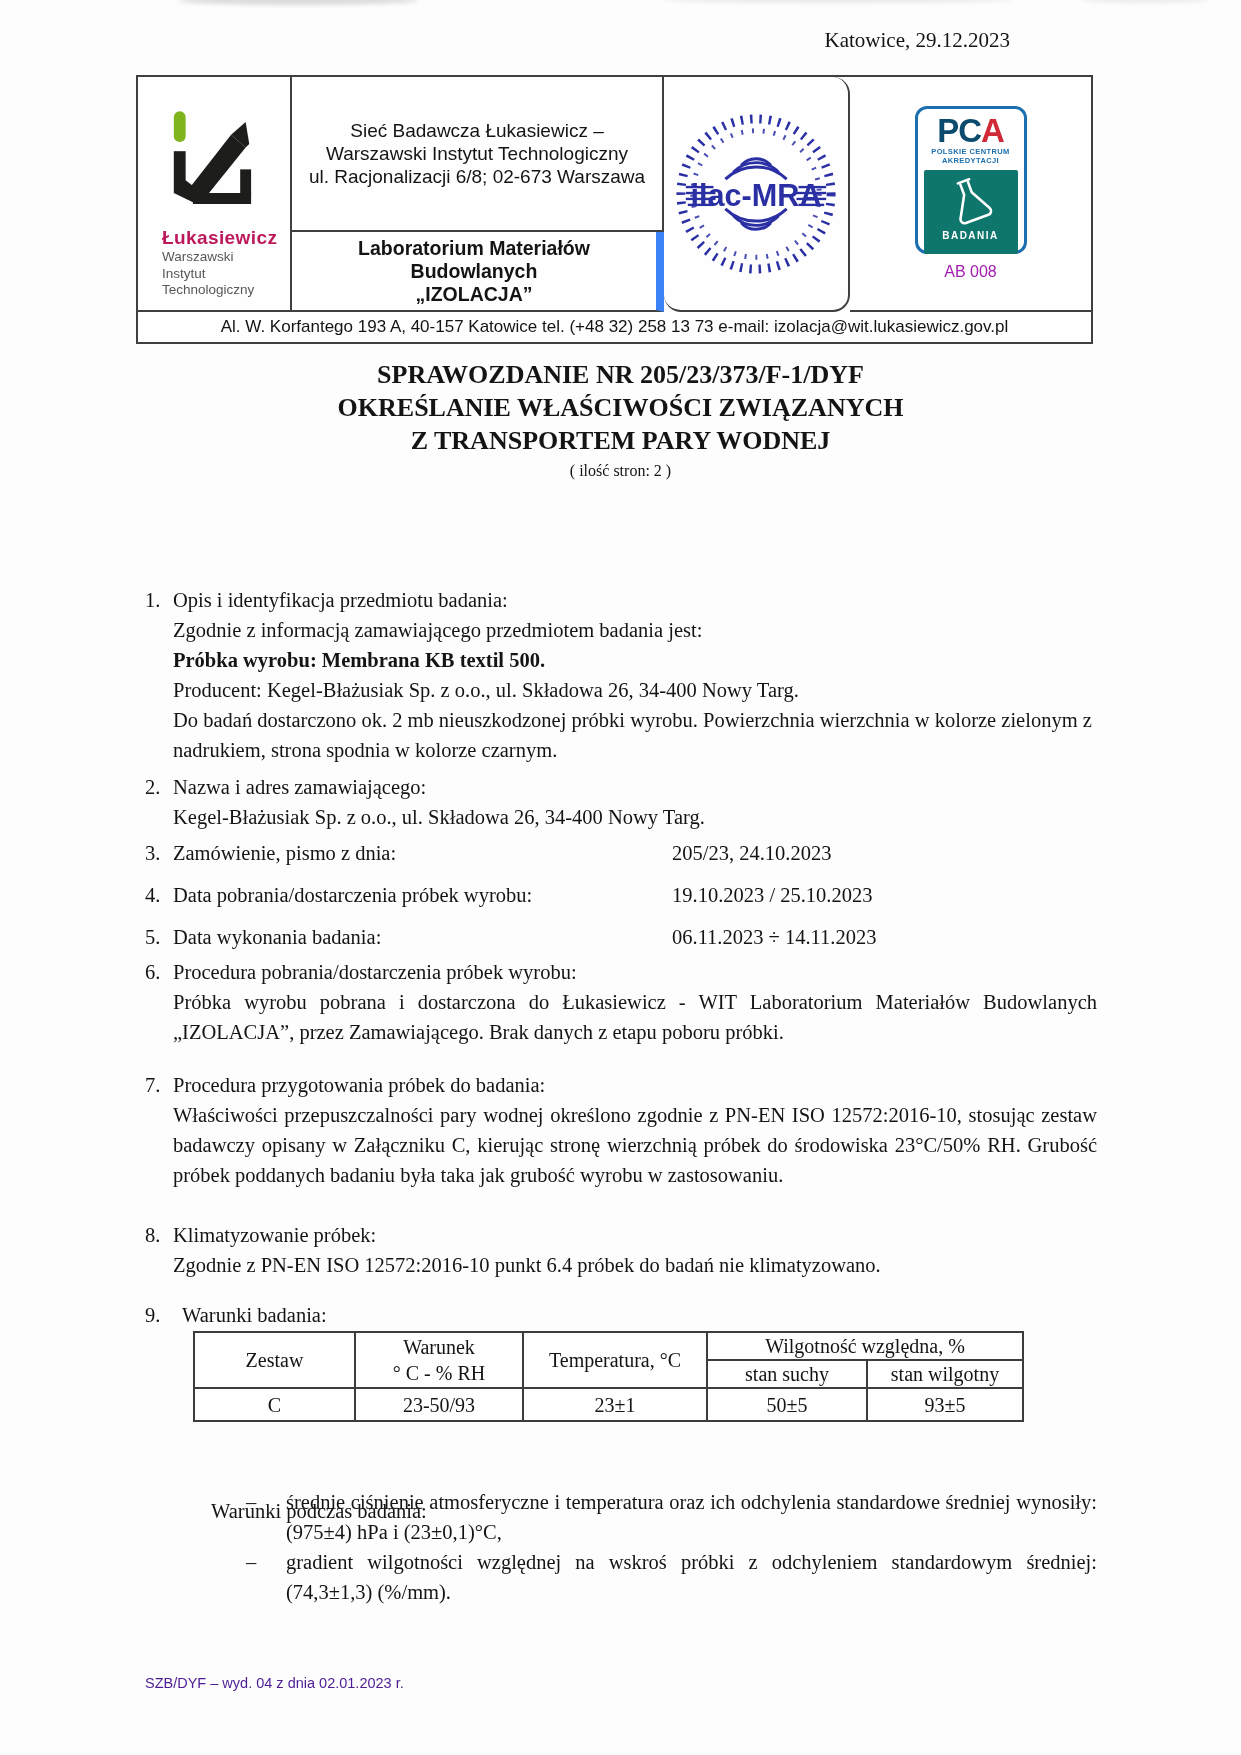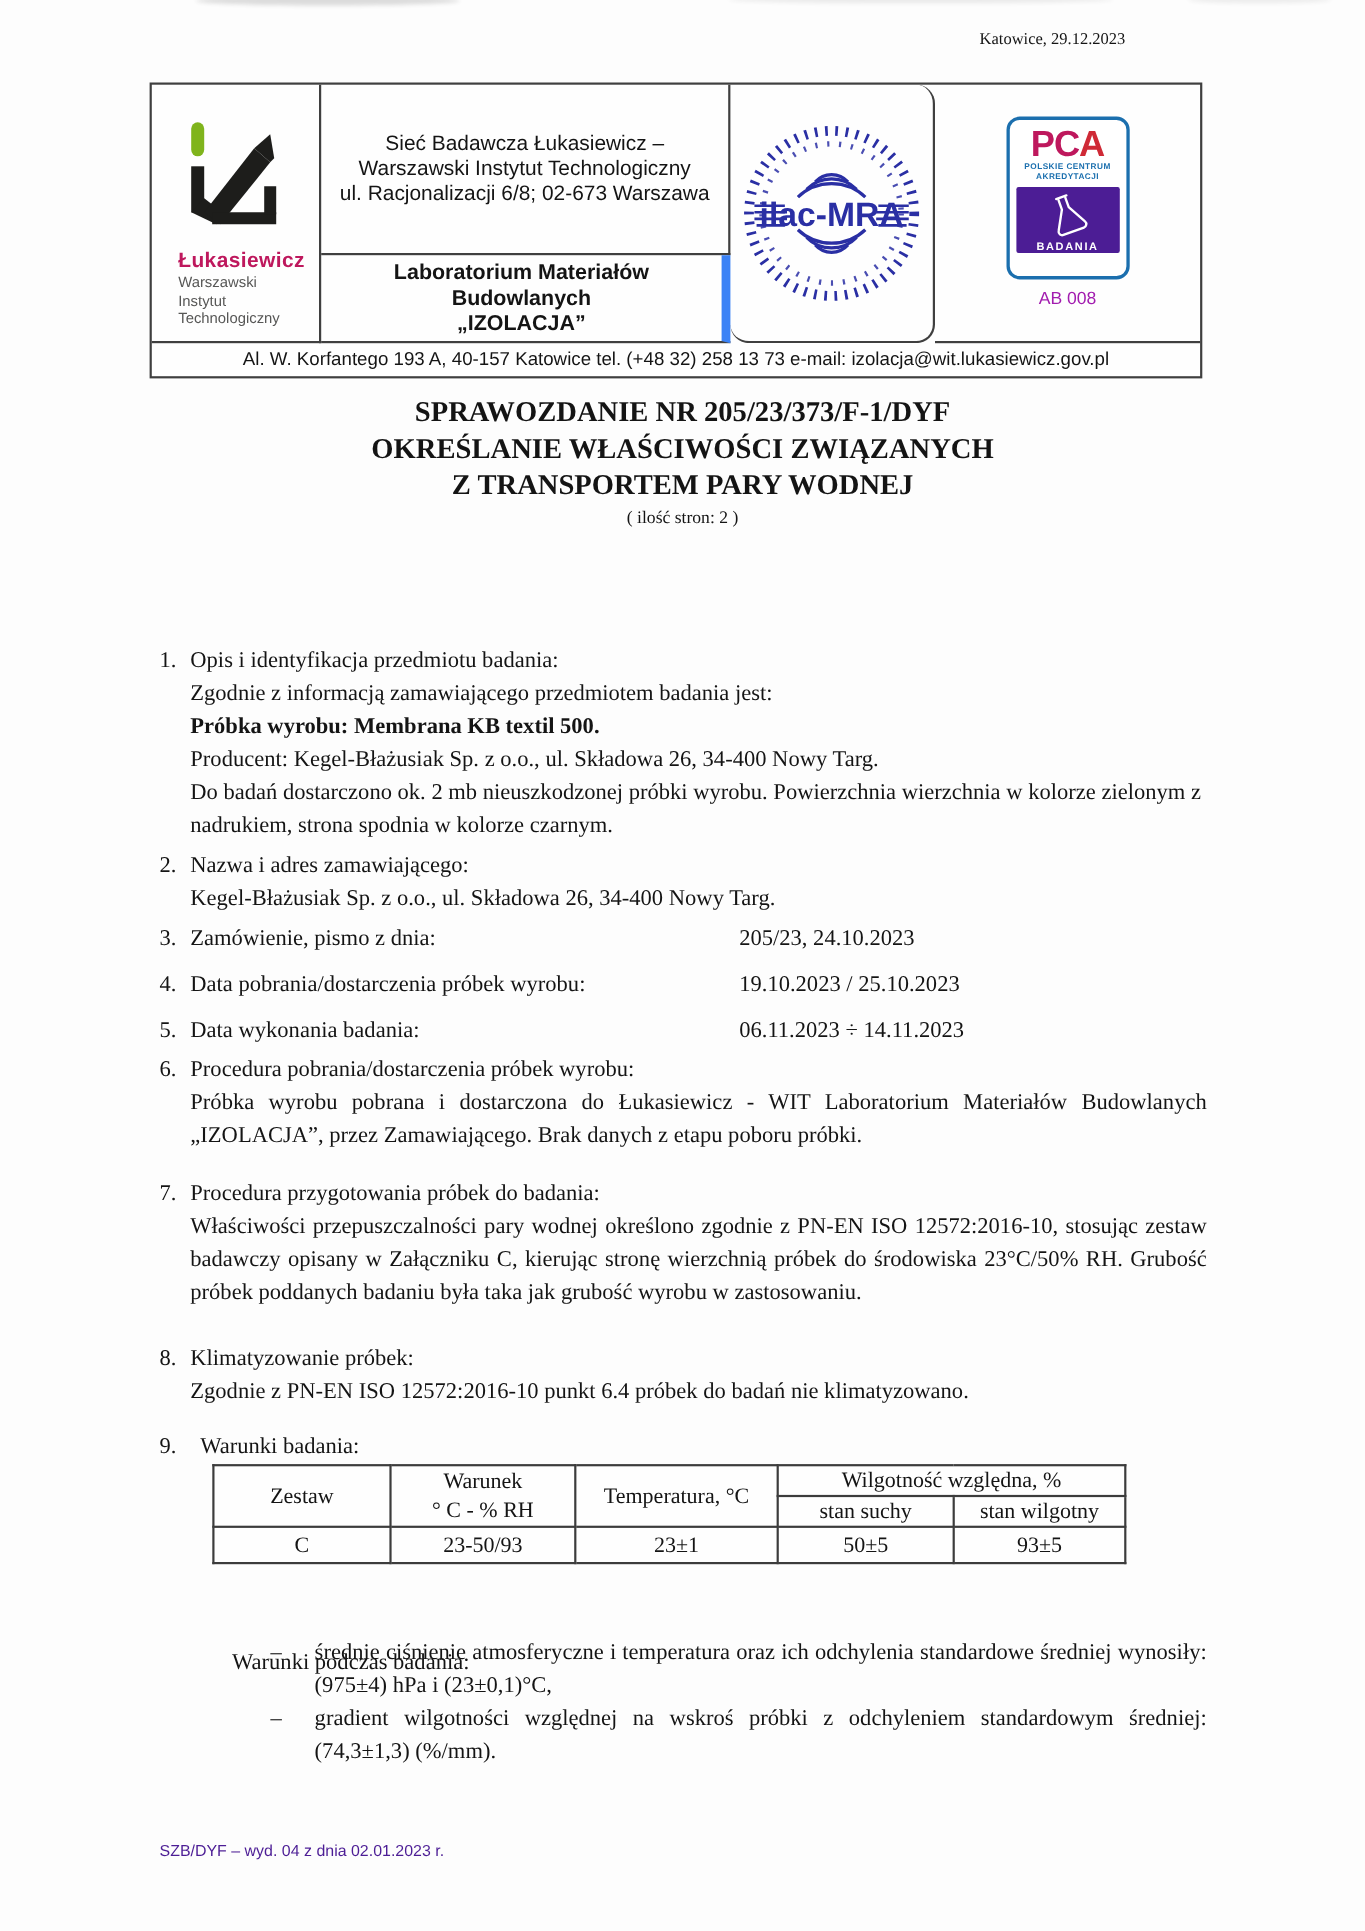--- a/index.html
+++ b/index.html
@@ -8,21 +8,21 @@
     background:#fdfdfd;color:#141414;
     font-family:"Liberation Serif", serif;
     overflow:hidden;
   }
   
   .artifact{position:absolute;background:#2e2e2e;border-radius:50%;}
   .a1{left:178px;top:-4px;width:240px;height:9px;opacity:.16;filter:blur(2px);}
   .a2{left:662px;top:-4px;width:350px;height:7px;opacity:.09;filter:blur(2px);}
   .a3{left:1080px;top:-4px;width:130px;height:7px;opacity:.08;filter:blur(2px);}
 
-  .date{position:absolute;top:28px;left:0;width:1010px;text-align:right;font-size:15px;padding-left:13px;}
+  .date{position:absolute;top:28px;left:0;width:1010px;text-align:right;font-size:21px;}
 
   
   .hbox{
     position:absolute;top:75px;left:136px;width:953px;
     display:grid;grid-template-columns:154px 372px 186px 241px;
     grid-template-rows:155px 80px 30px;
     border:2px solid #3f3f3f;font-family:"Liberation Sans", sans-serif;
     background:#fefefe;
   }
   .cell{display:flex;flex-direction:column;align-items:center;justify-content:center;}
@@ -36,23 +36,23 @@
   .c-pca{grid-column:4;grid-row:1/3;border-bottom:2px solid #3f3f3f;}
   .c-addr{grid-column:1/5;grid-row:3;font-size:17px;text-align:center;}
 
   .brand{font-weight:bold;font-size:19px;letter-spacing:.4px;margin-top:8px;color:#be185d;}
   .logosub{font-size:13.5px;line-height:16.5px;color:#575756;}
 
   
   .pca-box{width:112px;height:148px;border:3px solid #1b6fae;border-radius:12px;background:#fff;
            box-sizing:border-box;text-align:center;padding-top:6px;}
   .pca-name{font-size:33px;font-weight:bold;line-height:32px;letter-spacing:-1px;}
-  .pca-name .pc{color:#be185d;} .pca-name .pa{color:#cf2a36;}
+  .pca-name .pc{color:#0c4a6e;} .pca-name .pa{color:#cf2a36;}
   .pca-sub{font-size:7.5px;font-weight:bold;color:#1b6fae;letter-spacing:.4px;line-height:9px;}
-  .pca-badge{width:94px;height:60px;background:#4c1d95;margin:5px auto 0;border-radius:2px;
+  .pca-badge{width:94px;height:84px;background:#0f766e;margin:5px auto 0;border-radius:2px;
              display:flex;flex-direction:column;align-items:center;justify-content:flex-start;}
   .pca-badge-label{color:#fff;font-size:10px;font-weight:bold;letter-spacing:1.5px;margin-top:-2px;}
   .pca-cert{font-size:16px;margin-top:9px;color:#a21caf;}
 
   
   .title{position:absolute;top:358px;left:0;width:1241px;text-align:center;
          font-weight:bold;font-size:26px;line-height:33px;}
   .pages{font-weight:normal;font-size:16px;line-height:22px;margin-top:3px;}
 
   

